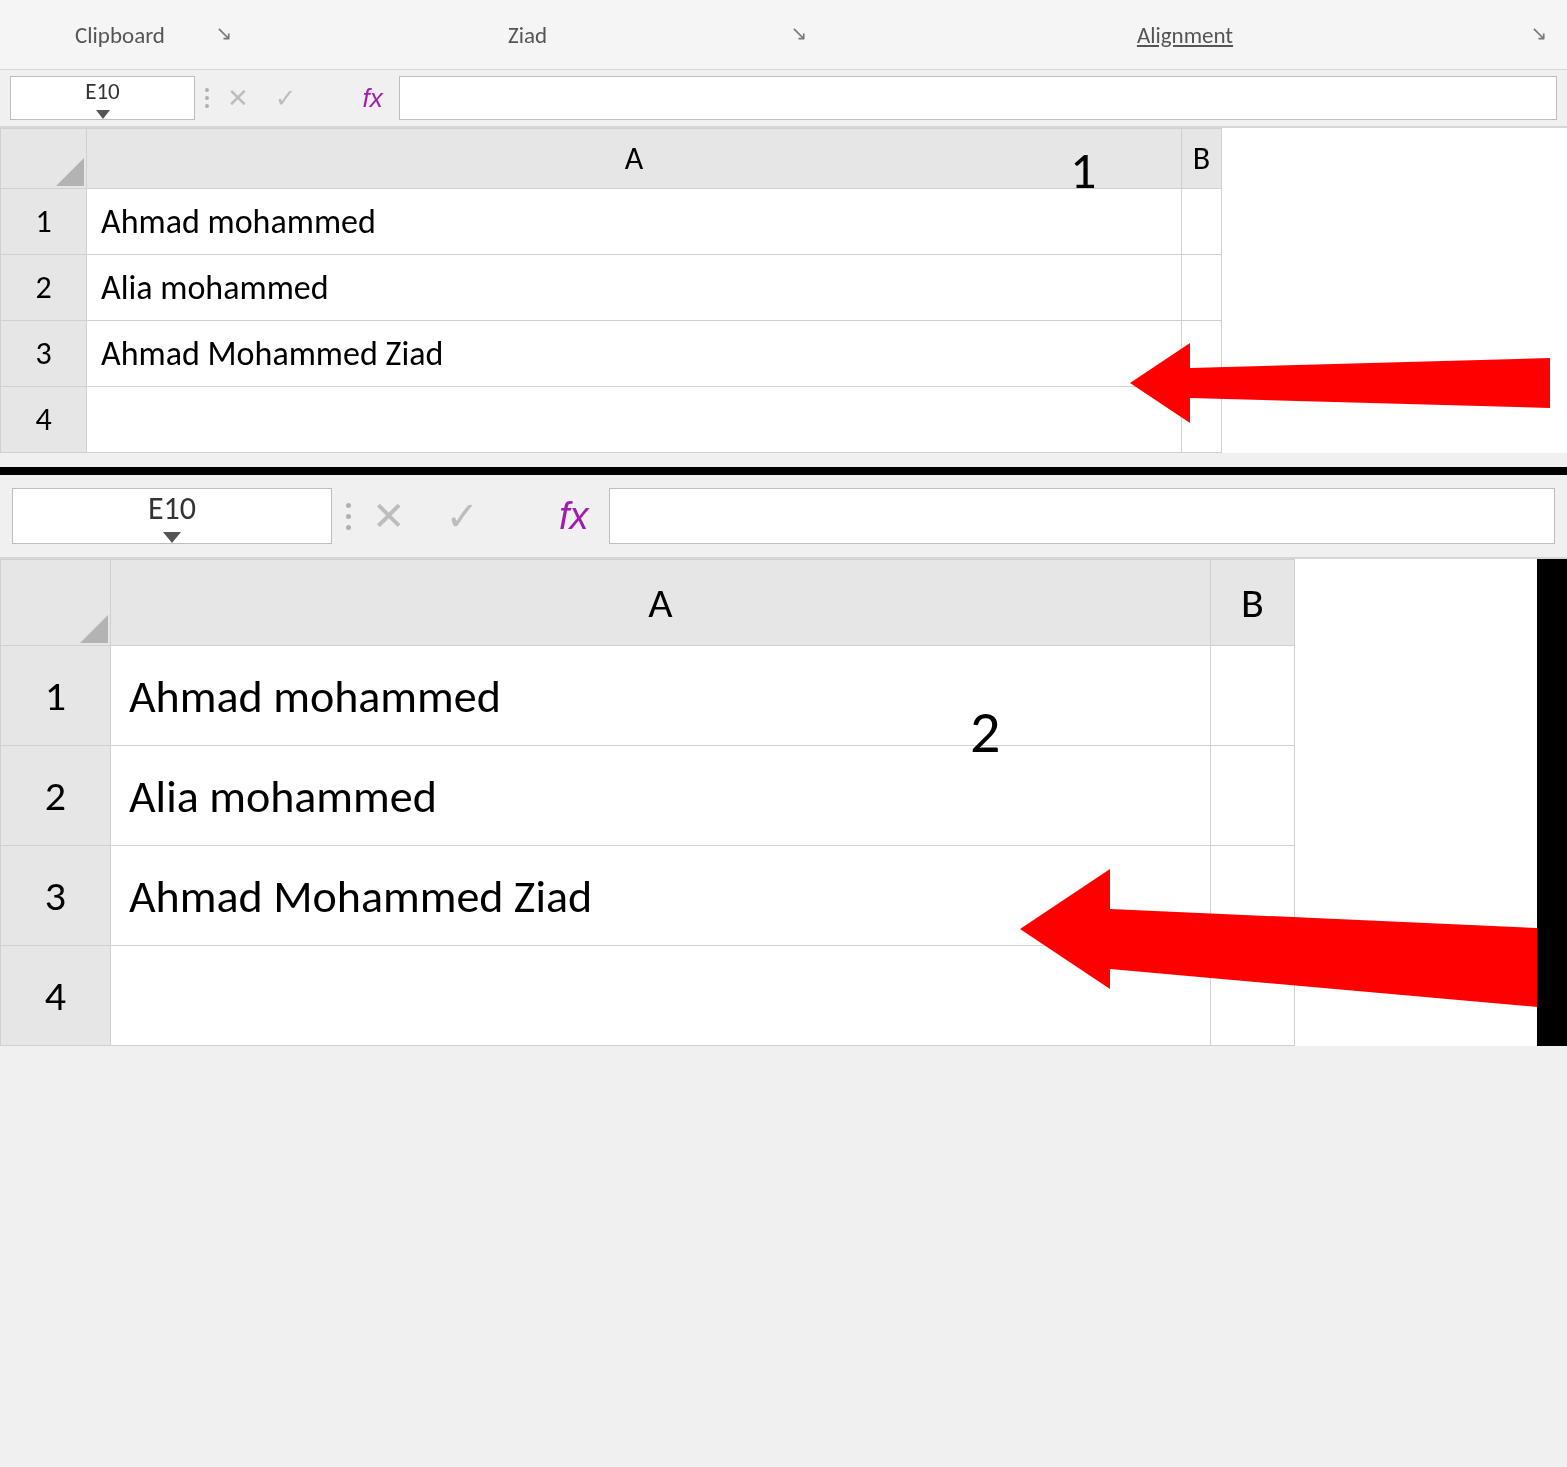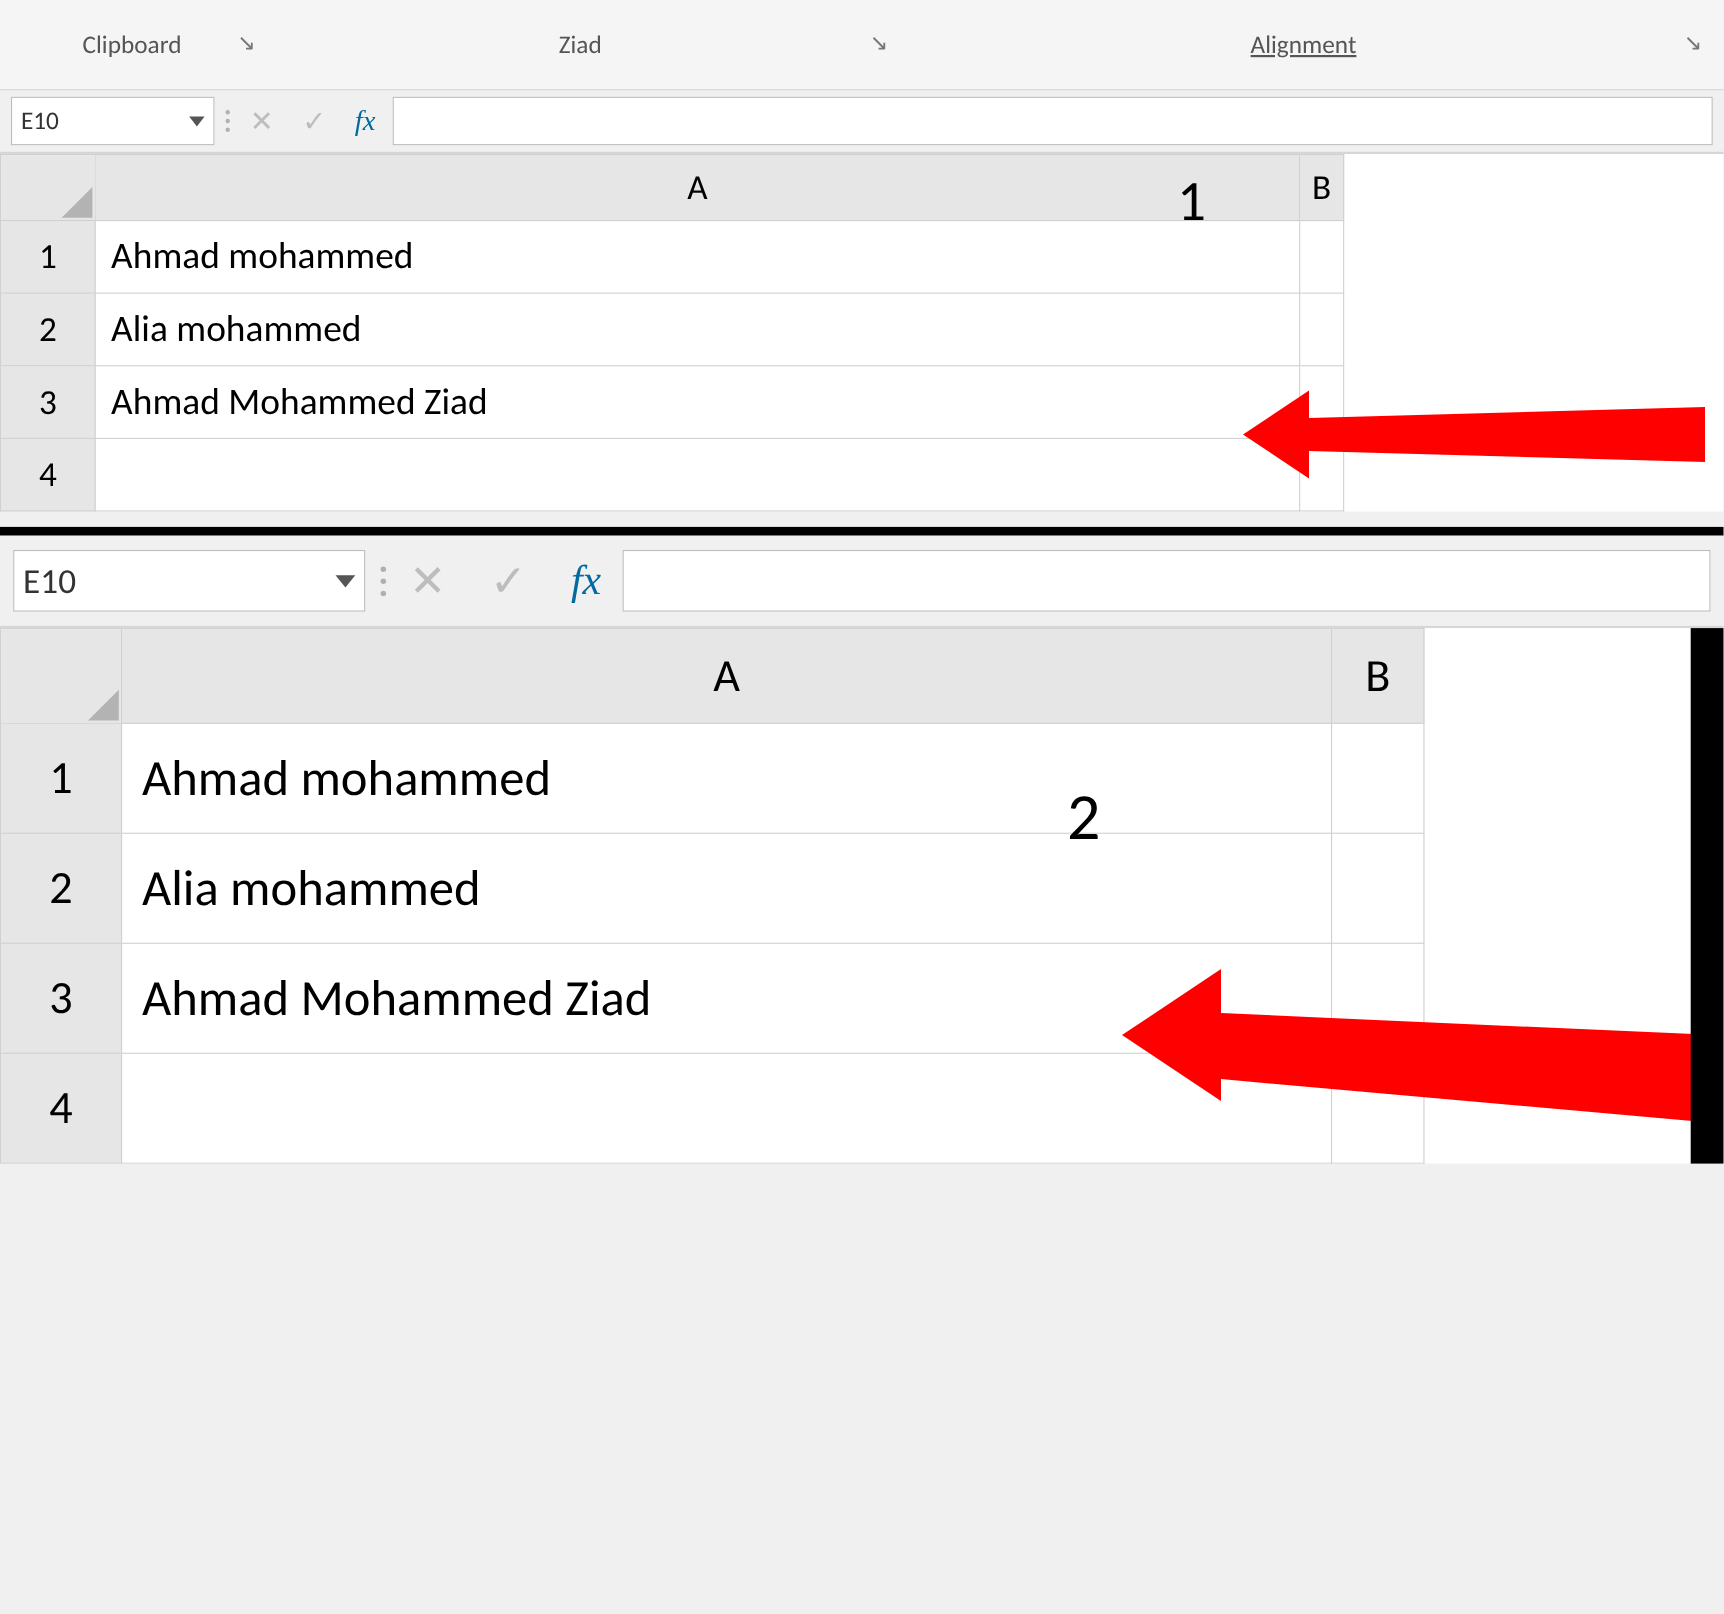--- a/index.html
+++ b/index.html
@@ -6,21 +6,21 @@
   body {
     font-family: "Segoe UI", Calibri, Arial, sans-serif;
     background: #f0f0f0;
     width: 1567px;
     padding: 0;
   }
 
   
   .ribbon-groups {
     background: #f5f5f5;
-    height: 82px;
+    height: 70px;
     display: flex;
     align-items: center;
     border-bottom: 1px solid #d6d6d6;
     position: relative;
   }
   .ribbon-group {
     position: relative;
     flex: 0 0 auto;
     text-align: center;
     color: #555;
@@ -52,20 +52,21 @@
   }
   .name-box {
     width: 185px;
     height: 44px;
     background: #fff;
     border: 1px solid #bdbdbd;
     display: flex;
     align-items: center;
     padding: 0 8px;
     position: relative;
+    flex-direction: column;
   }
   .name-box .value { font-size: 23px; color: #333; flex: 1; }
   .name-box .caret {
     width: 0; height: 0;
     border-left: 7px solid transparent;
     border-right: 7px solid transparent;
     border-top: 9px solid #555;
   }
   .fx-divider {
     width: 6px; height: 40px;
@@ -73,21 +74,21 @@
   }
   .fx-divider span { width:4px; height:4px; background:#b0b0b0; border-radius:50%; }
   .fx-buttons {
     display: flex;
     align-items: center;
     gap: 26px;
     padding: 0 6px;
   }
   .fx-btn { font-size: 26px; color: #bdbdbd; font-weight: 300; }
   .fx-btn.check { color:#bdbdbd; }
-  .fx-label { font-style: italic; font-family: Liberation Serif, serif; font-size: 26px; color: #0369a1; }
+  .fx-label { font-style: italic; font-family: Liberation Sans, sans-serif; font-size: 26px; color: #a21caf; margin-left: 40px; }
   .formula-input {
     flex: 1;
     height: 44px;
     background: #fff;
     border: 1px solid #bdbdbd;
   }
 
   
   .sheet-wrap { position: relative; background:#fff; }
   .sheet { border-collapse: collapse; table-layout: fixed; background:#fff; }

